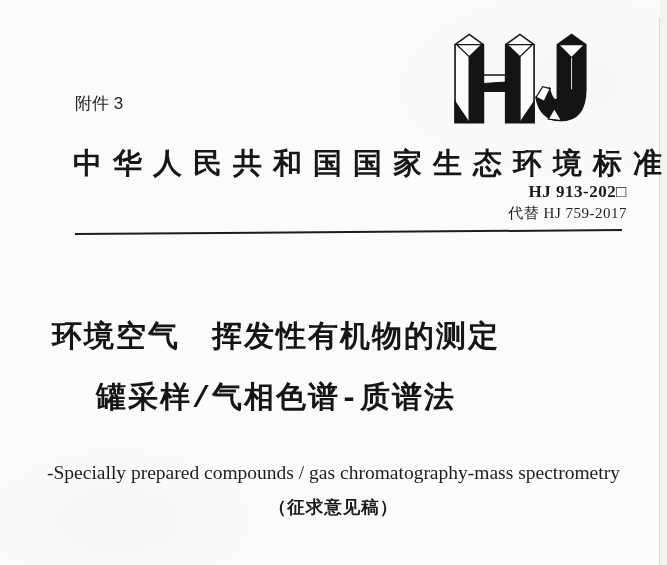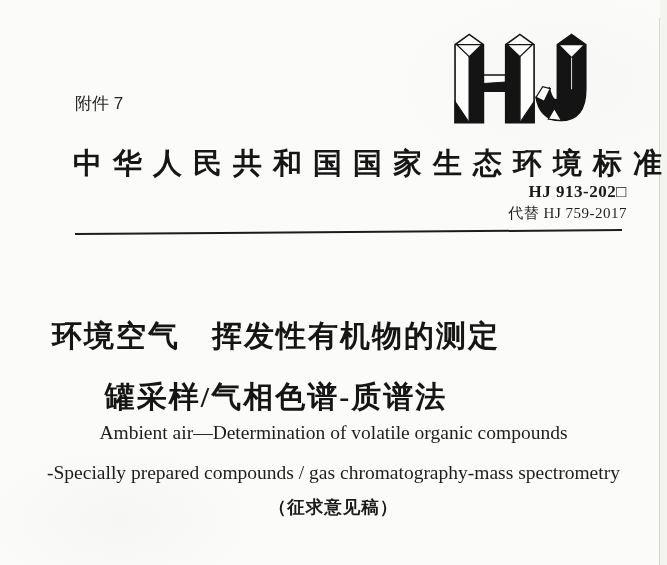--- a/index.html
+++ b/index.html
@@ -81,21 +81,21 @@
     position: absolute;
     left: 75px; top: 231px;
     width: 547px; height: 2px;
     background: #1c1c1c;
     transform: rotate(-0.4deg);
   }
   .cn-title {
     position: absolute;
     left: 0; width: 552px;
     text-align: center;
-    font-family: Liberation Serif, serif;
+    font-family: Liberation Mono, monospace;
     font-weight: bold;
     font-size: 30px;
     letter-spacing: 2px;
     white-space: pre;
     color: #151515;
   }
   .cn-l1 { top: 316px; }
   .cn-l2 { top: 361px; margin-top: 16px; }
   .en-title {
     position: absolute;
@@ -120,21 +120,21 @@
   }
 </style>
 </head>
 <body>
 
 <div class="page">
 
   <div class="page-edge-shade"></div>
   <div class="page-edge"></div>
 
-  <div class="attachment">附件 7</div>
+  <div class="attachment">附件 3</div>
 
   <svg class="logo" viewBox="0 0 150 95" xmlns="http://www.w3.org/2000/svg">
     <g stroke="#141414" stroke-width="1.6" stroke-linejoin="miter" fill="none">
 
       <polygon points="3,14 17,4 31,14 31,91 3,91" fill="#fdfdfc"></polygon>
       <polygon points="17,25 31,14 31,91 17,91" fill="#141414" stroke-width="1"></polygon>
       <polygon points="3,91 17,91 3,70" fill="#141414" stroke-width="1"></polygon>
       <polygon points="4.5,14 29.5,14 17,26" fill="#fdfdfc" stroke-width="1.2"></polygon>
       <line x1="17" y1="26" x2="17" y2="91" stroke-width="1"></line>
 
@@ -166,19 +166,18 @@
   <div class="code">HJ 913-202□</div>
 
   <div class="replaces">代替 HJ 759-2017</div>
 
   <div class="rule"></div>
 
   <div class="cn-title cn-l1">环境空气　挥发性有机物的测定</div>
 
   <div class="cn-title cn-l2">罐采样/气相色谱-质谱法</div>
 
-  <div class="en-title en-l1">Ambient air—Determination of volatile organic compounds</div>
 
   <div class="en-title en-l2">-Specially prepared compounds / gas chromatography-mass spectrometry</div>
 
   <div class="draft">（征求意见稿）</div>
 
 </div>
 
 </body></html>

